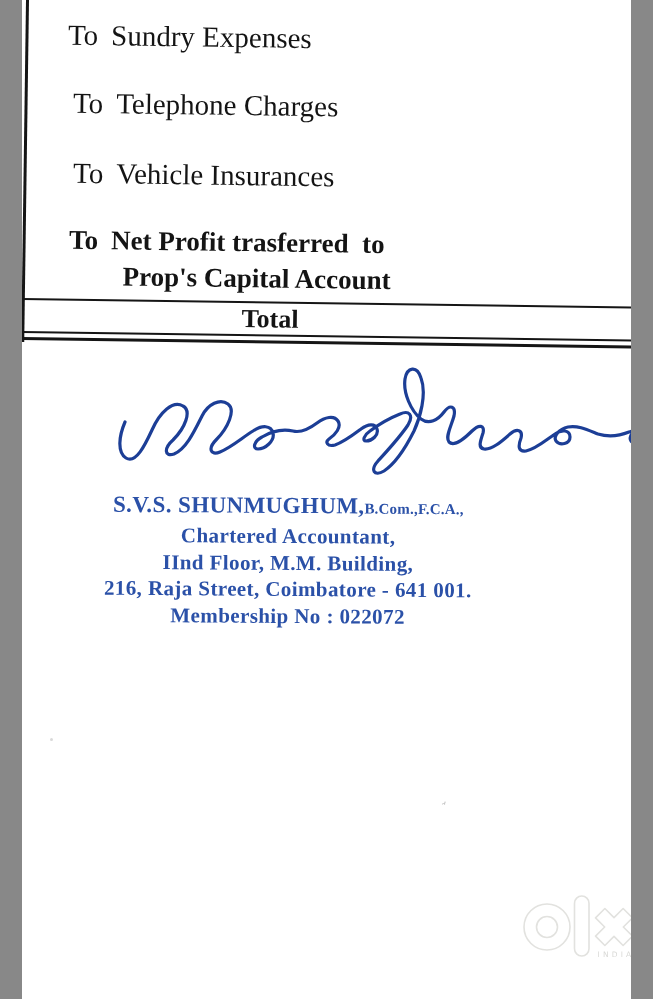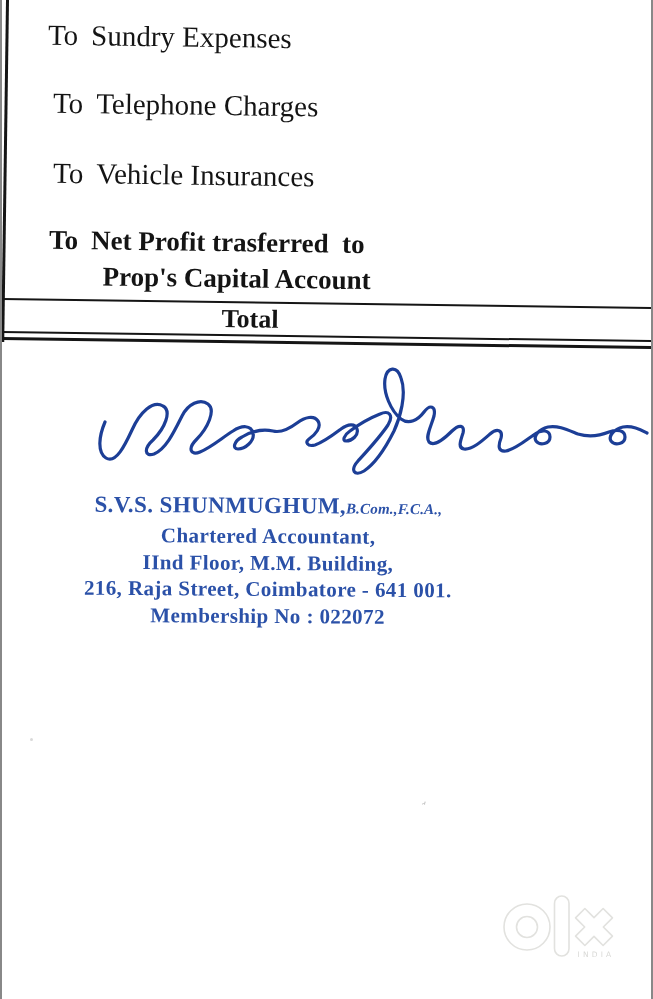--- a/index.html
+++ b/index.html
@@ -1,19 +1,20 @@
 <!DOCTYPE html>
 <html><head>
 <meta charset="utf-8">
 <style>
   html,body{margin:0;padding:0;background:#888;}
   #page{
-    position:relative;width:649px;height:999px;margin:0 auto;
+    position:relative;width:575px;height:999px;margin:0 auto;
     background:#ffffff;overflow:hidden;
     font-family:"Liberation Serif","DejaVu Serif",serif;
+    padding-left:34px;
   }
   
   #ledger{
     position:absolute;left:0;top:0;width:653px;height:360px;
     transform:rotate(0.8deg);transform-origin:0 0;
     color:#141414;
   }
   .vline{position:absolute;background:#151515;}
   .hline{position:absolute;background:#151515;}
   .row{position:absolute;white-space:pre;font-size:29px;line-height:1;}
@@ -102,21 +103,21 @@
          C 411,94 411,100 419,99 C 429,97 439,88 448,82
          C 455,77 463,78 463,85 C 463,92 453,94 449,89
          C 446,84 452,77 461,75 C 471,73 481,78 491,82
          C 501,85 512,84 522,80 C 530,77 538,78 538,85
          C 538,92 528,94 524,89 C 521,84 527,77 536,75
          C 547,73 556,79 560,81" fill="none" stroke="#1c3e96" stroke-width="3.2" stroke-linecap="round" stroke-linejoin="round"></path>
   </svg>
 
   <div id="stamp">
     <div class="l1">
-      <span>S.V.S. SHUNMUGHUM,</span><span class="suffix" style="font-style:italic;">B.Com.,F.C.A.,</span>
+      <span>S.V.S. SHUNMUGHUM,</span><span class="suffix" style="">B.Com.,F.C.A.,</span>
     </div>
     <div class="l">Chartered Accountant,</div>
     <div class="l">IInd Floor, M.M. Building,</div>
     <div class="l">216, Raja Street, Coimbatore - 641 001.</div>
     <div class="l">Membership No : 022072</div>
   </div>
 
   <div class="dot" style="left:28px;top:738px;"></div>
   <div class="speck" style="left:422px;top:794px;transform:rotate(12deg);">‚̪</div>
 

